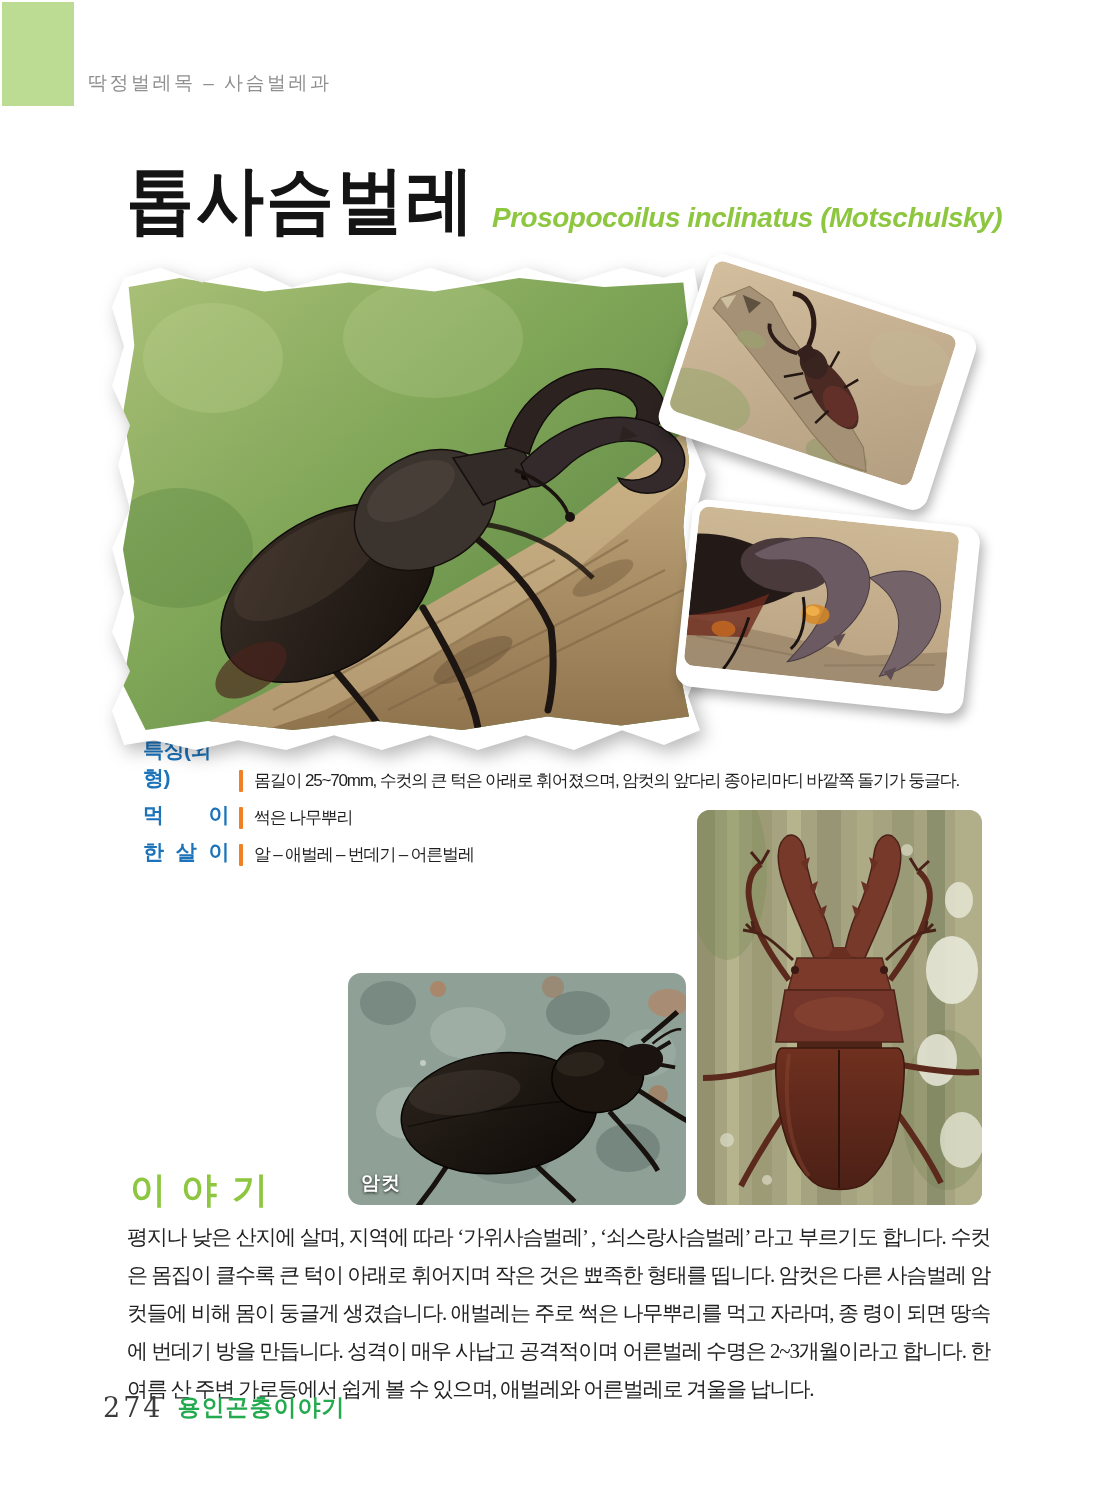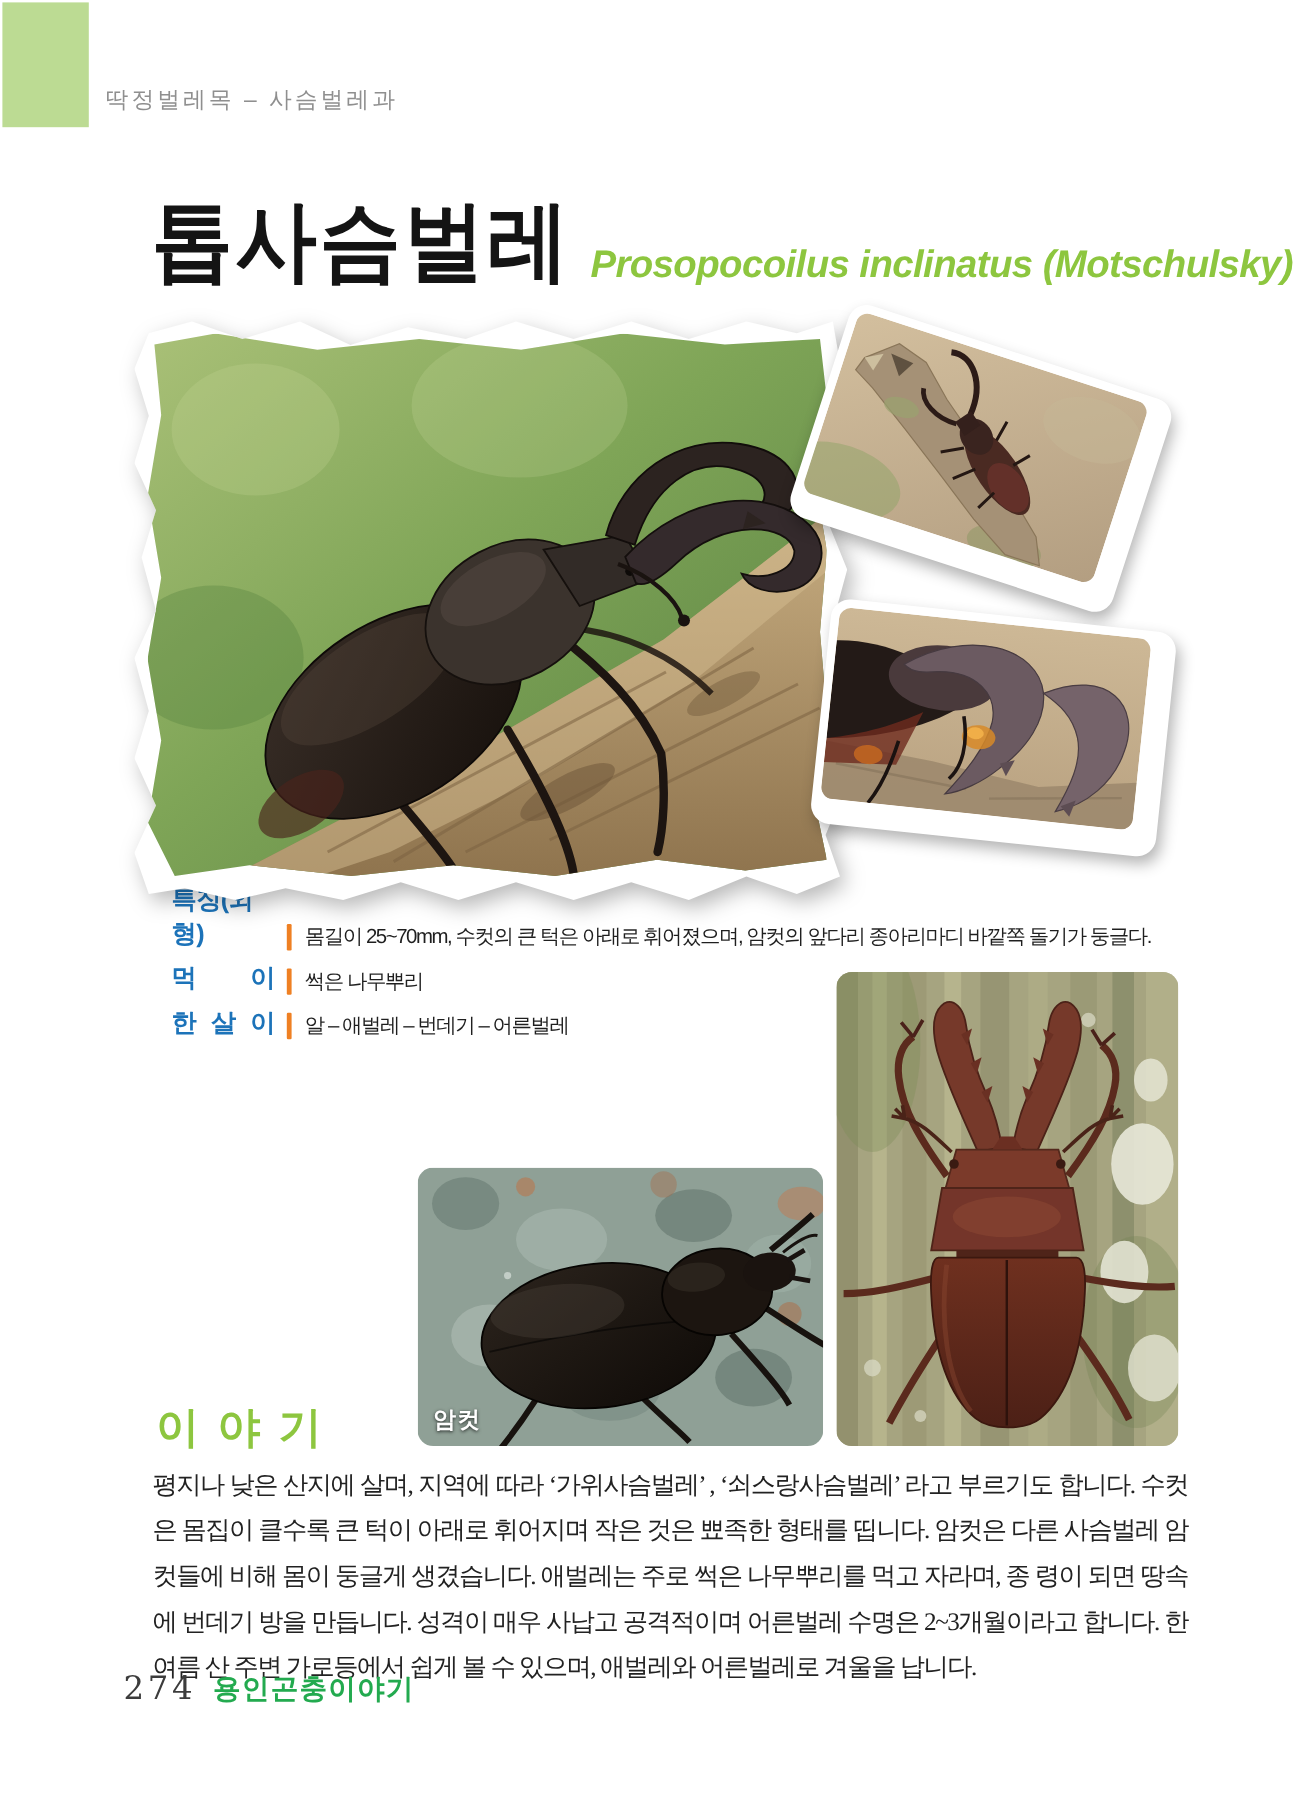--- a/index.html
+++ b/index.html
@@ -6,21 +6,21 @@
   .page{position:relative;width:1094px;height:1508px;background:#ffffff;overflow:hidden;
         font-family:"Liberation Sans",sans-serif;padding-left:12px;}
 
   .corner-block{position:absolute;left:2px;top:2px;width:72px;height:104px;background:#bcdb93;}
 
   .header-category{position:absolute;left:88px;top:70px;font-size:19px;color:#8f8f8f;
         letter-spacing:2.5px;}
 
   .korean-title{position:absolute;left:126px;top:152px;font-size:68px;font-weight:900;
         color:#141414;letter-spacing:2px;transform:scaleY(1.08);transform-origin:top left;}
-  .scientific-name{position:absolute;left:492px;top:202px;font-size:32px;font-weight:bold;
+  .scientific-name{position:absolute;left:492px;top:202px;font-size:28px;font-weight:bold;
         font-style:italic;color:#8dc63f;letter-spacing:-0.5px;text-align:center;}
 
   
   .main-photo{position:absolute;left:106px;top:258px;width:600px;height:492px;z-index:1;
         filter:drop-shadow(5px 7px 9px rgba(0,0,0,0.28));}
   .torn-frame{position:absolute;inset:0;background:#ffffff;
         clip-path:polygon(3% 4%,9% 2%,16% 5%,24% 2%,31% 6%,39% 3%,47% 5%,54% 2%,62% 5%,70% 2%,
         78% 5%,86% 2%,93% 4%,98% 2%,99% 9%,97% 17%,99% 26%,97% 35%,100% 44%,98% 53%,100% 62%,
         98% 71%,100% 80%,97% 89%,99% 96%,93% 99%,86% 96%,78% 100%,70% 97%,62% 100%,54% 97%,
         46% 100%,38% 97%,30% 100%,22% 98%,15% 100%,8% 98%,3% 99%,1% 92%,4% 84%,1% 76%,3% 68%,

